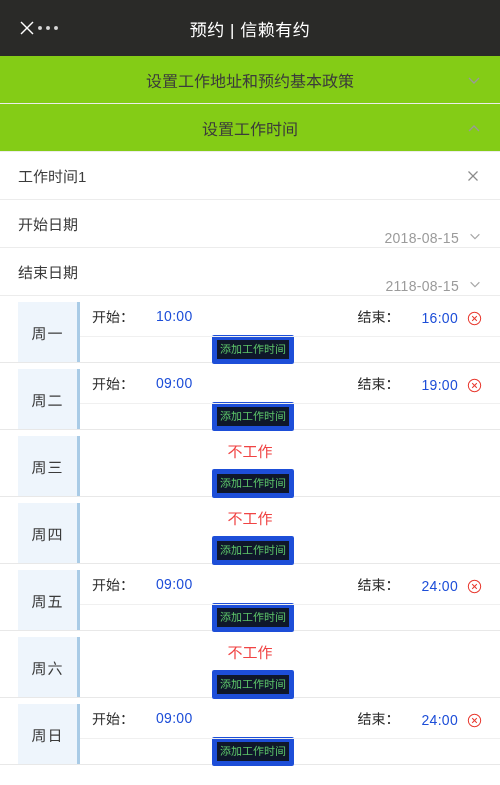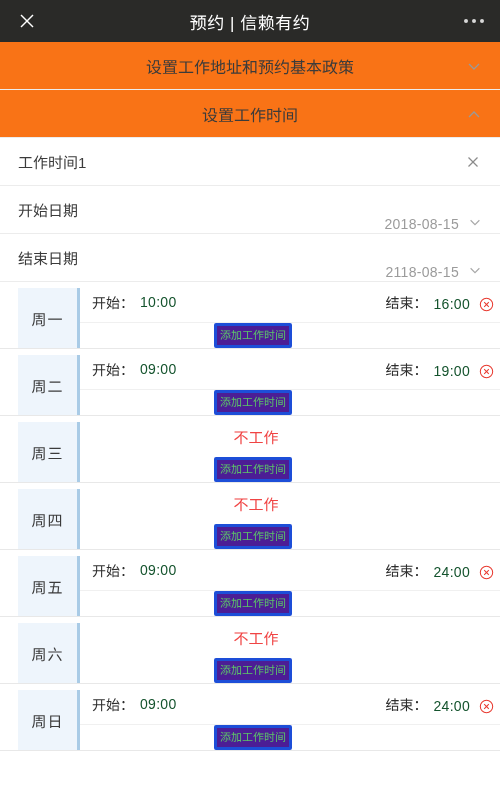--- a/index.html
+++ b/index.html
@@ -12,25 +12,24 @@
 
   body {
     font-family: "Liberation Sans", "DejaVu Sans", sans-serif;
     background: #ffffff;
     overflow: hidden;
     position: relative;
   }
 
   
   .appbar {
-    height: 42px;
+    height: 56px;
     background: #2a2a28;
     display: flex;
     align-items: center;
-    justify-content: space-between;
     padding: 0 16px;
     position: relative;
   }
   .appbar-title {
     position: absolute;
     left: 0; right: 0;
     text-align: center;
     color: #ffffff;
     font-size: 17px;
     letter-spacing: .5px;
@@ -59,21 +58,21 @@
     display: block;
   }
 
   
   .acc-head {
     height: 48px;
     display: flex;
     align-items: center;
     justify-content: center;
     position: relative;
-    background: #f97316;
+    background: #84cc16;
     border-bottom: 1px solid #ececec;
     cursor: pointer;
   }
   .acc-head .acc-title {
     font-size: 16px;
     color: #3b3b3b;
   }
   .acc-head .chev {
     position: absolute;
     right: 18px;
@@ -147,21 +146,21 @@
     flex: 1;
     display: flex;
     flex-direction: column;
     min-width: 0;
   }
 
   .slot {
     height: 41px;
     display: flex;
     align-items: center;
-    padding: 0 6px 0 12px;
+    padding: 0 18px 0 12px;
     border-bottom: 1px solid #f0f0f0;
     position: relative;
   }
   .slot.noline { border-bottom: none; }
 
   .slot-start, .slot-end {
     display: flex;
     align-items: center;
     gap: 2px;
     white-space: nowrap;
@@ -169,23 +168,23 @@
   .slot-end {
     margin-left: auto;
     align-items: flex-end;
   }
   .tlabel {
     font-size: 14px;
     color: #2e2e2e;
   }
   .tvalue {
     font-size: 14px;
-    color: #14532d;
+    color: #1d4ed8;
     letter-spacing: .3px;
-    margin-left: 4px;
+    margin-left: 20px;
     cursor: pointer;
   }
   .del {
     width: 15px; height: 15px;
     margin-left: 7px;
     display: inline-flex;
     align-items: center; justify-content: center;
     cursor: pointer;
     flex: 0 0 15px;
   }
@@ -199,23 +198,23 @@
   }
 
   .addline {
     height: 25px;
     display: flex;
     align-items: center;
     justify-content: center;
     padding-right: 74px;
   }
   .addbtn {
-    border: 3px solid #1d4ed8;
+    border: 5px solid #1d4ed8;
     color: #5cc469;
-    background: #4c1d95;
+    background: #0f172a;
     font-size: 11px;
     line-height: 1;
     padding: 4px 3px;
     border-radius: 2px;
     cursor: pointer;
     font-family: inherit;
     white-space: nowrap;
   }
   .scroll-wrap {
     height: 747px;

